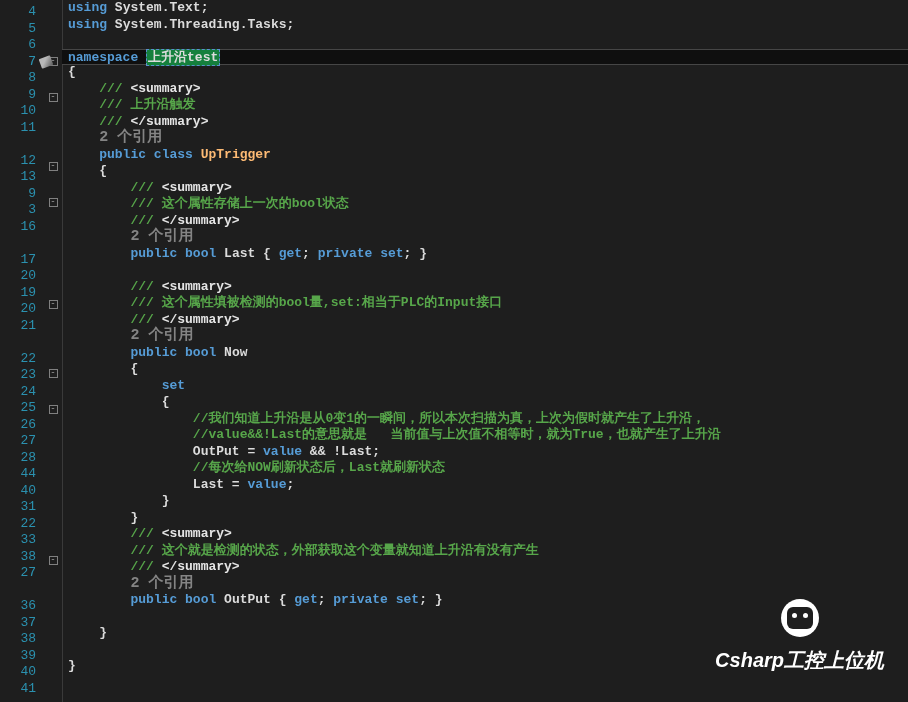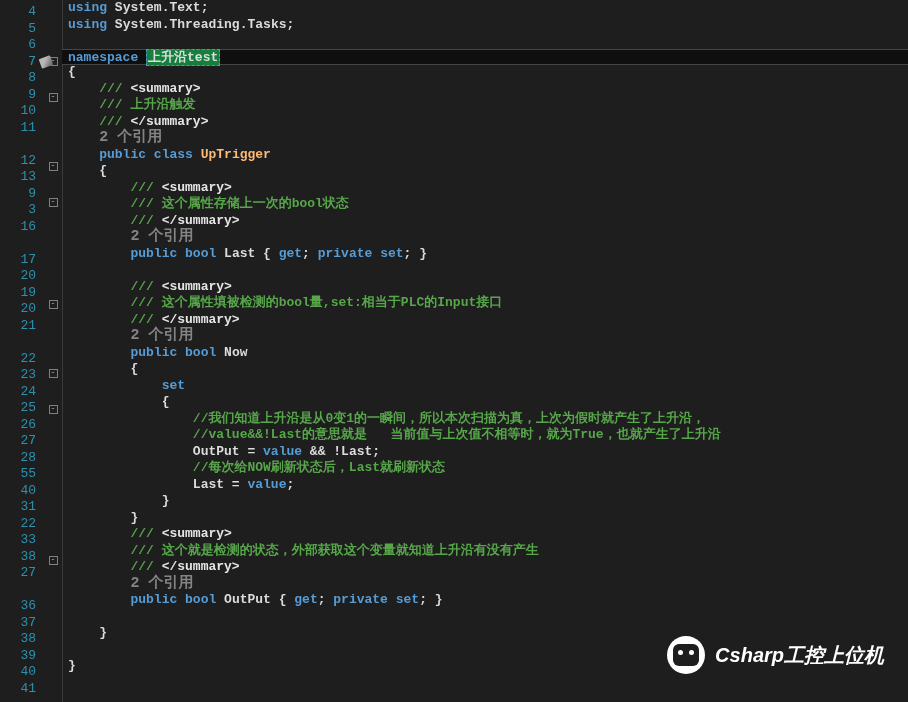--- a/index.html
+++ b/index.html
@@ -100,20 +100,21 @@
     right: 24px;
     bottom: 28px;
     display: flex;
     align-items: center;
     gap: 10px;
     color: #fff;
     font-family: "Microsoft YaHei", sans-serif;
     font-size: 20px;
     font-weight: bold;
     font-style: italic;
+    flex-direction: column;
   }
   .watermark .badge {
     width: 38px;
     height: 38px;
     border-radius: 50%;
     background: #fff;
     display: flex;
     align-items: center;
     justify-content: center;
   }
@@ -172,21 +173,21 @@
       <span class="ln">20</span>
       <span class="ln">21</span>
       <span class="ln"></span>
       <span class="ln">22</span>
       <span class="ln">23</span>
       <span class="ln">24</span>
       <span class="ln">25</span>
       <span class="ln">26</span>
       <span class="ln">27</span>
       <span class="ln">28</span>
-      <span class="ln">55</span>
+      <span class="ln">44</span>
       <span class="ln">40</span>
       <span class="ln">31</span>
       <span class="ln">22</span>
       <span class="ln">33</span>
       <span class="ln">38</span>
       <span class="ln">27</span>
       <span class="ln"></span>
       <span class="ln">36</span>
       <span class="ln">37</span>
       <span class="ln">38</span>

